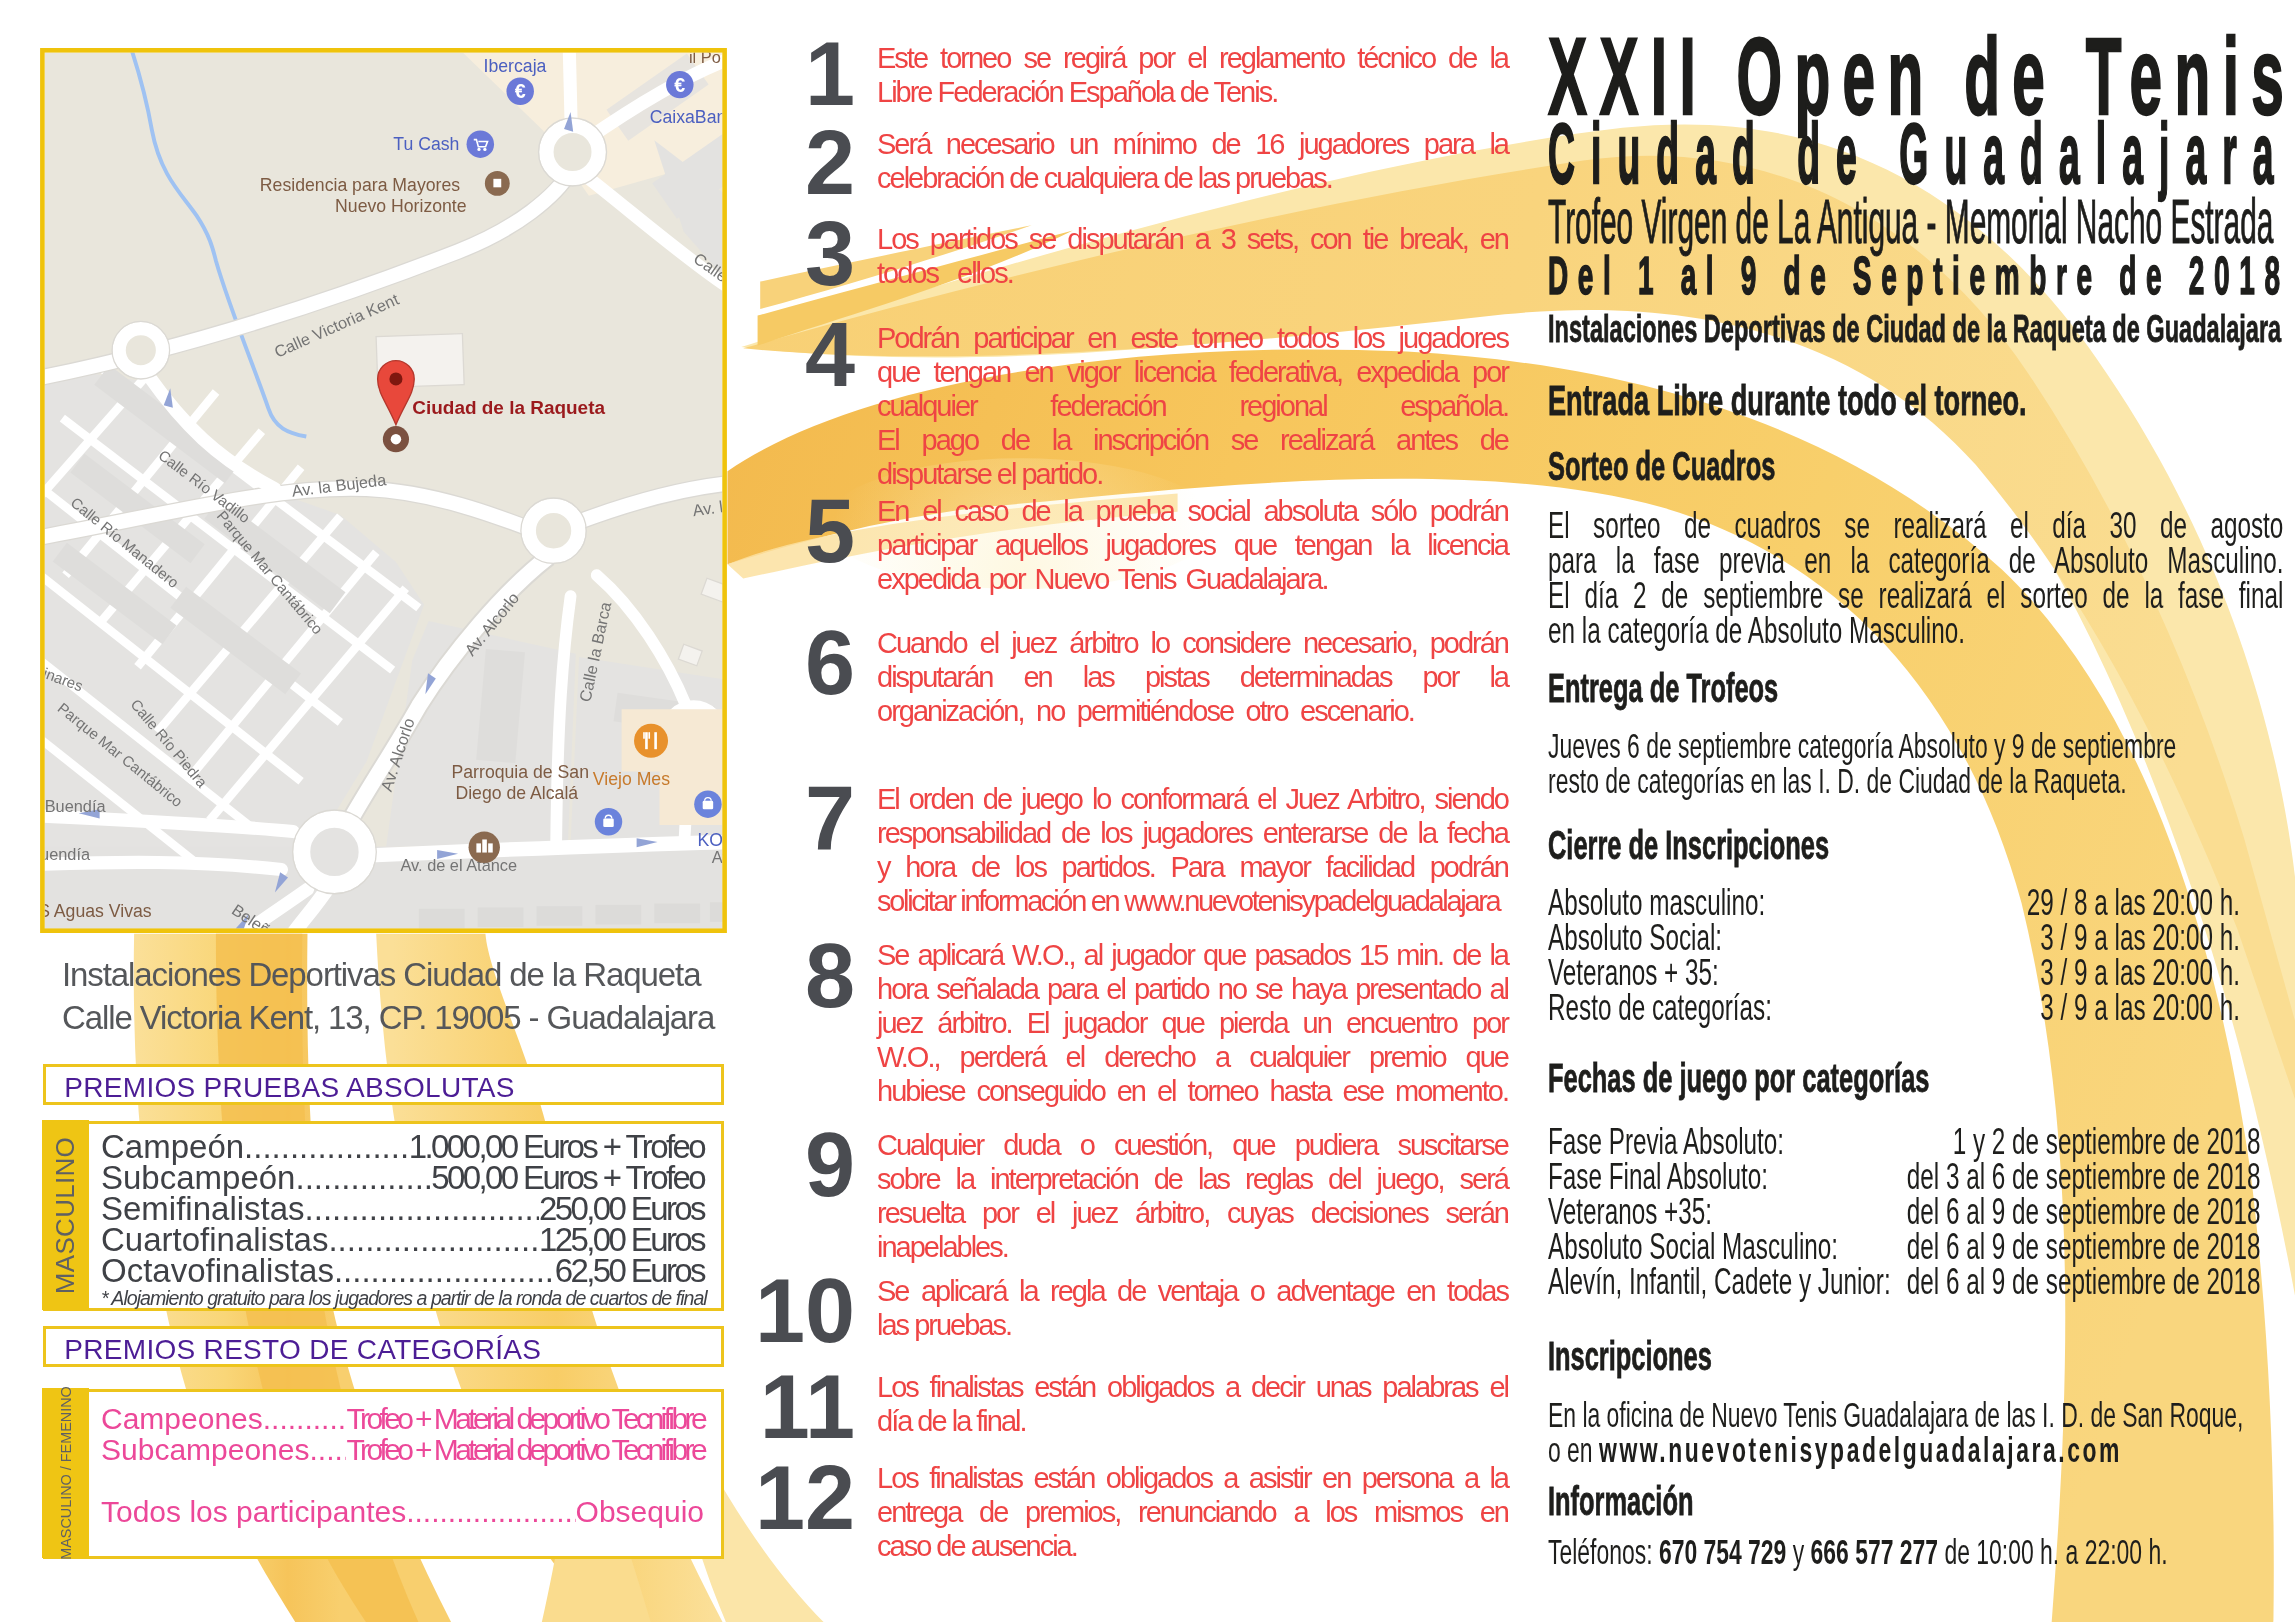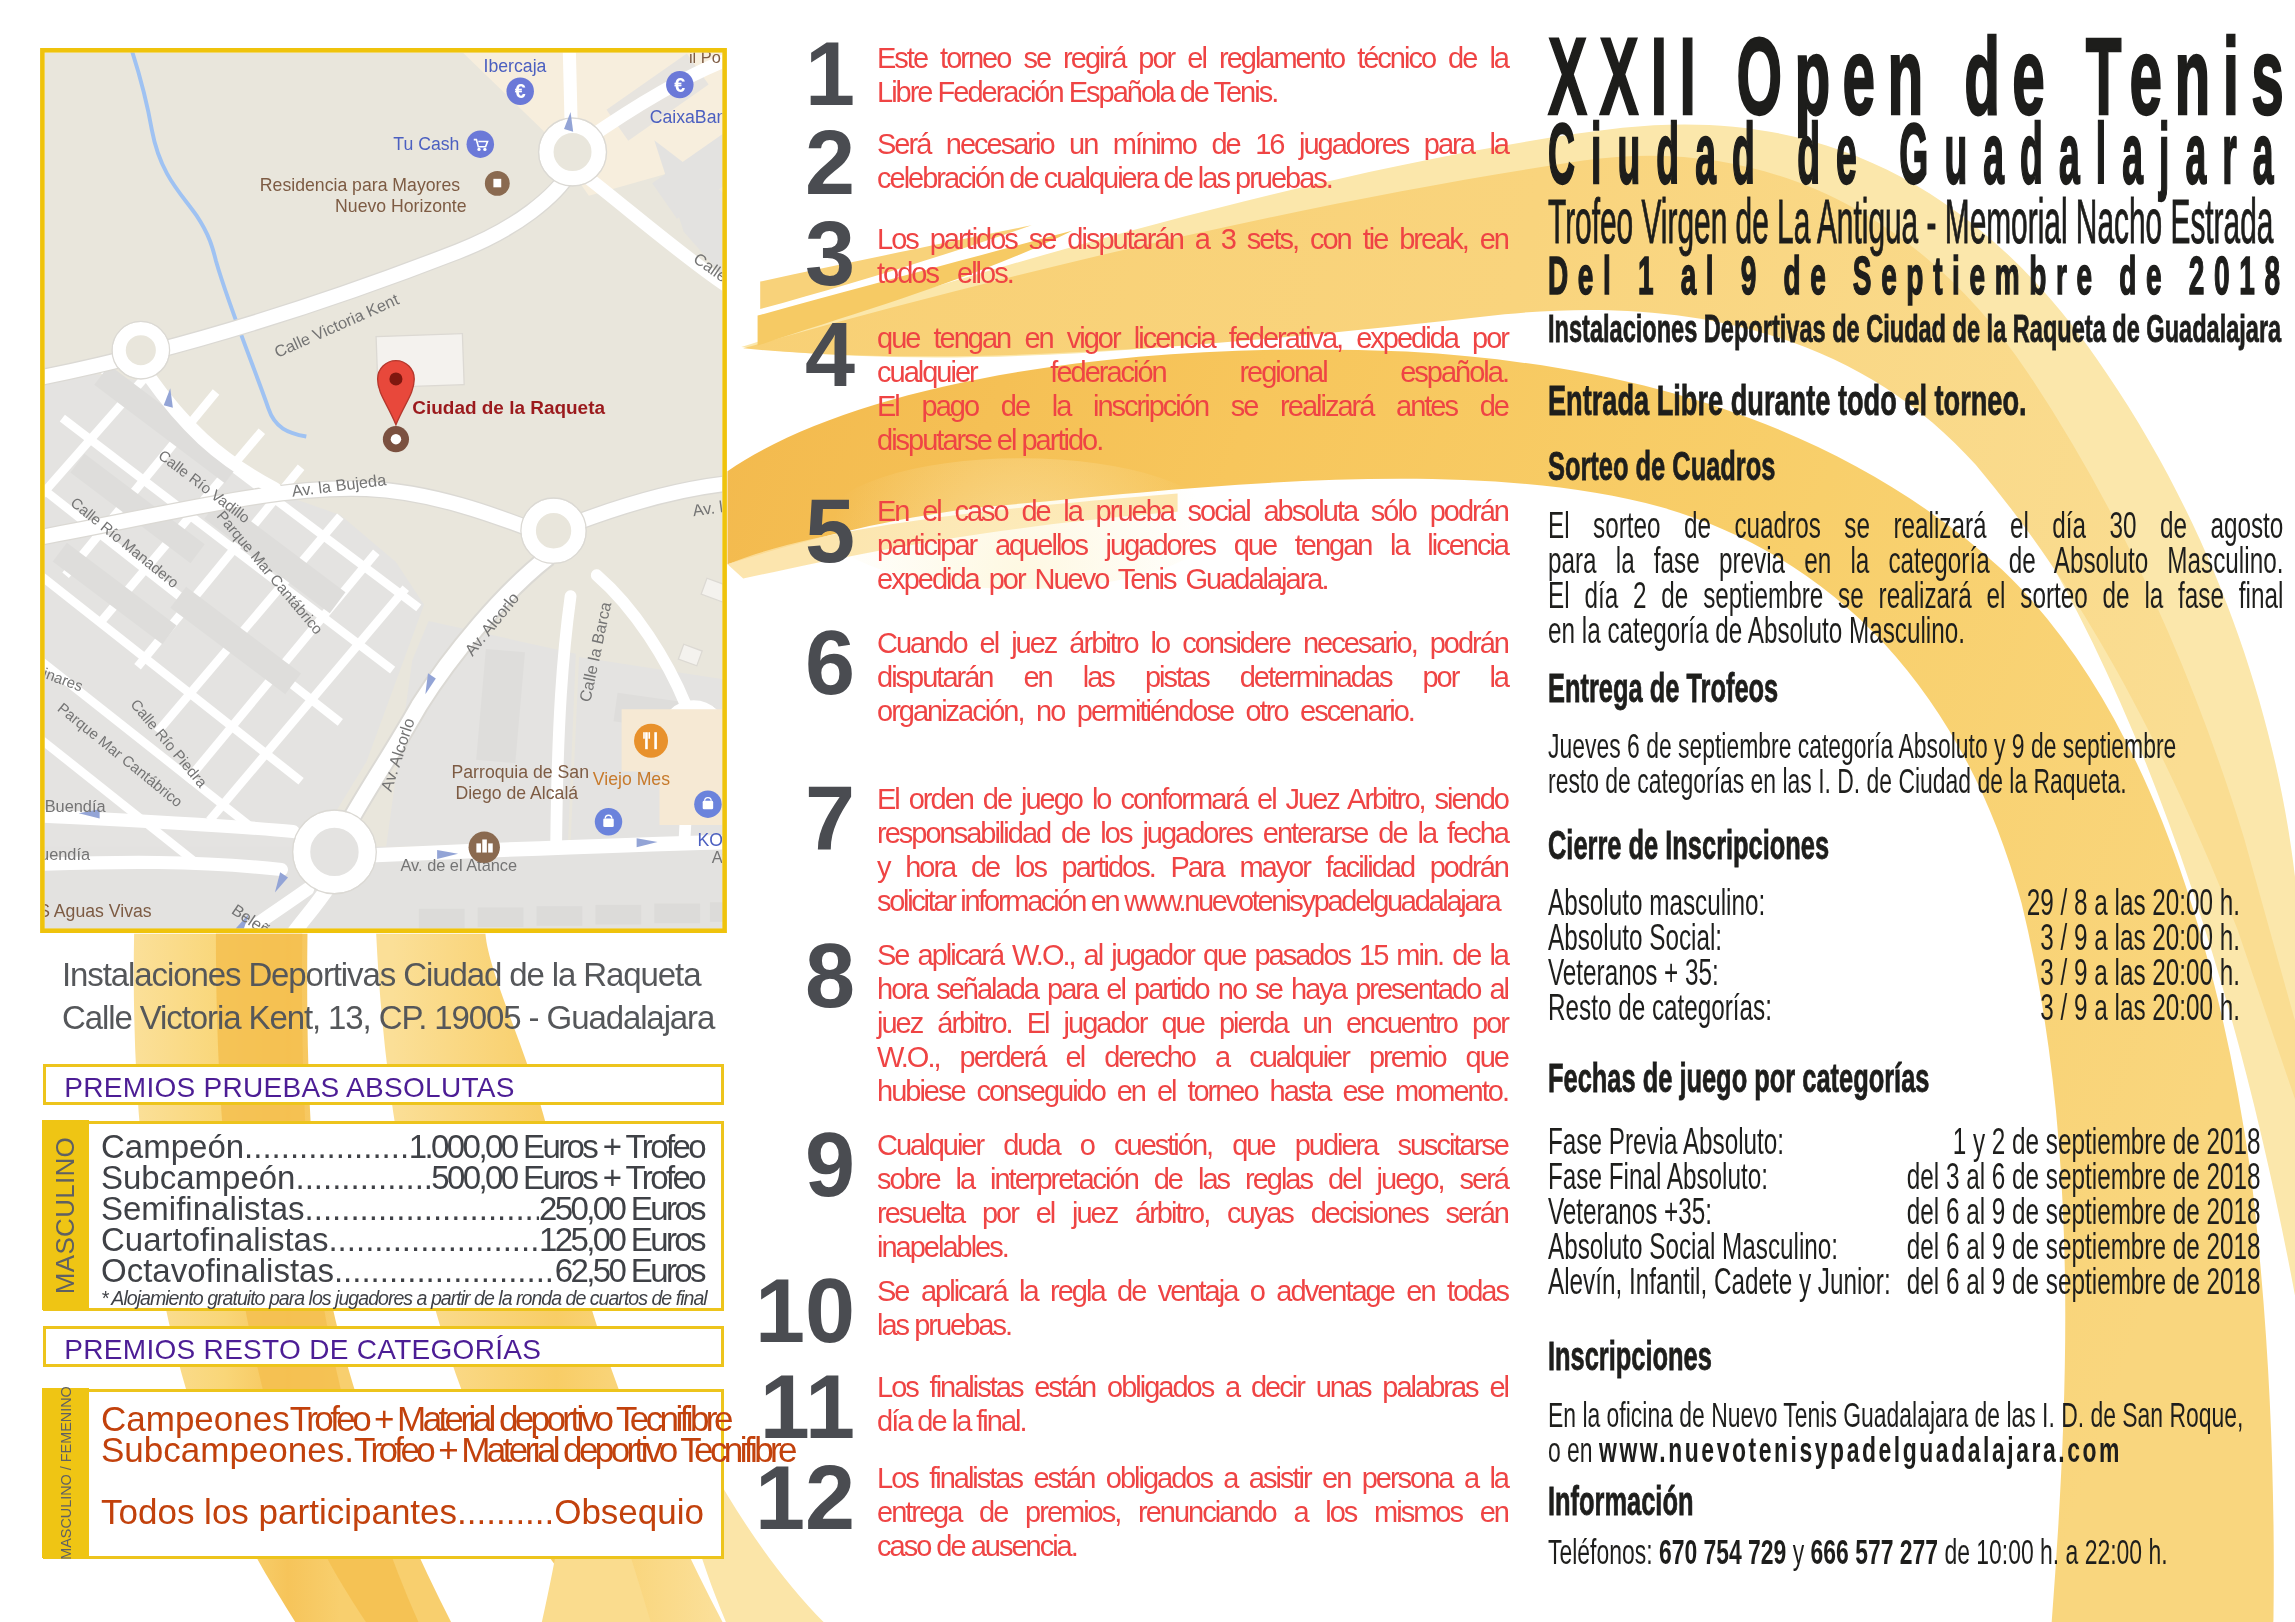--- a/index.html
+++ b/index.html
@@ -380,21 +380,21 @@
 
 <div class="goldbox" style="top:1326px;height:41px;">
   <div class="hdr nw" style="margin:5.2px 0 0 18.3px;">PREMIOS RESTO DE CATEGORÍAS</div>
 </div>
 
 <div class="goldbox" style="top:1389px;height:170px;">
   <div class="abs" style="left:-3.9px;top:-3.9px;width:47px;height:170px;background:#efc514;"></div>
   <div class="abs" style="left:-3.9px;top:-3.9px;width:47px;height:170px;display:flex;align-items:center;justify-content:center;">
     <div style="transform:rotate(-90deg);font-size:14.4px;color:#5f6063;white-space:nowrap;">MASCULINO / FEMENINO</div>
   </div>
-  <div class="abs" style="left:55px;top:10.5px;width:603px;font-size:35px;line-height:31px;color:#c2410c;">
+  <div class="abs" style="left:55px;top:10.5px;width:603px;font-size:30px;line-height:31px;color:#ec4899;">
     <div style="display:flex;">
         <span class="nw">Campeones</span>
         <span class="dots"></span>
         <span class="nw" style="letter-spacing:-3.6px;">Trofeo + Material deportivo Tecnifibre</span>
       </div>
     <div style="display:flex;">
         <span class="nw">Subcampeones.</span>
         <span class="dots"></span>
         <span class="nw" style="letter-spacing:-3.6px;">Trofeo + Material deportivo Tecnifibre</span>
       </div>
@@ -424,20 +424,21 @@
 <div class="num" style="top:209px;">3</div>
 
 <div class="mtx" style="top:222px;">
   <div class="j">Los partidos se disputarán a 3 sets, con tie break, en</div>
   <div style="word-spacing:13px;">todos ellos.</div>
 </div>
 
 <div class="num" style="top:310px;">4</div>
 
 <div class="mtx" style="top:321px;">
+  <div class="j">Podrán participar en este torneo todos los jugadores</div>
   <div class="j">que tengan en vigor licencia federativa, expedida por</div>
   <div class="j">cualquier federación regional española.</div>
   <div class="j">El pago de la inscripción se realizará antes de</div>
   <div>disputarse el partido.</div>
 </div>
 
 <div class="num" style="top:486px;">5</div>
 
 <div class="mtx" style="top:494px;">
   <div class="j">En el caso de la prueba social absoluta sólo podrán</div>

